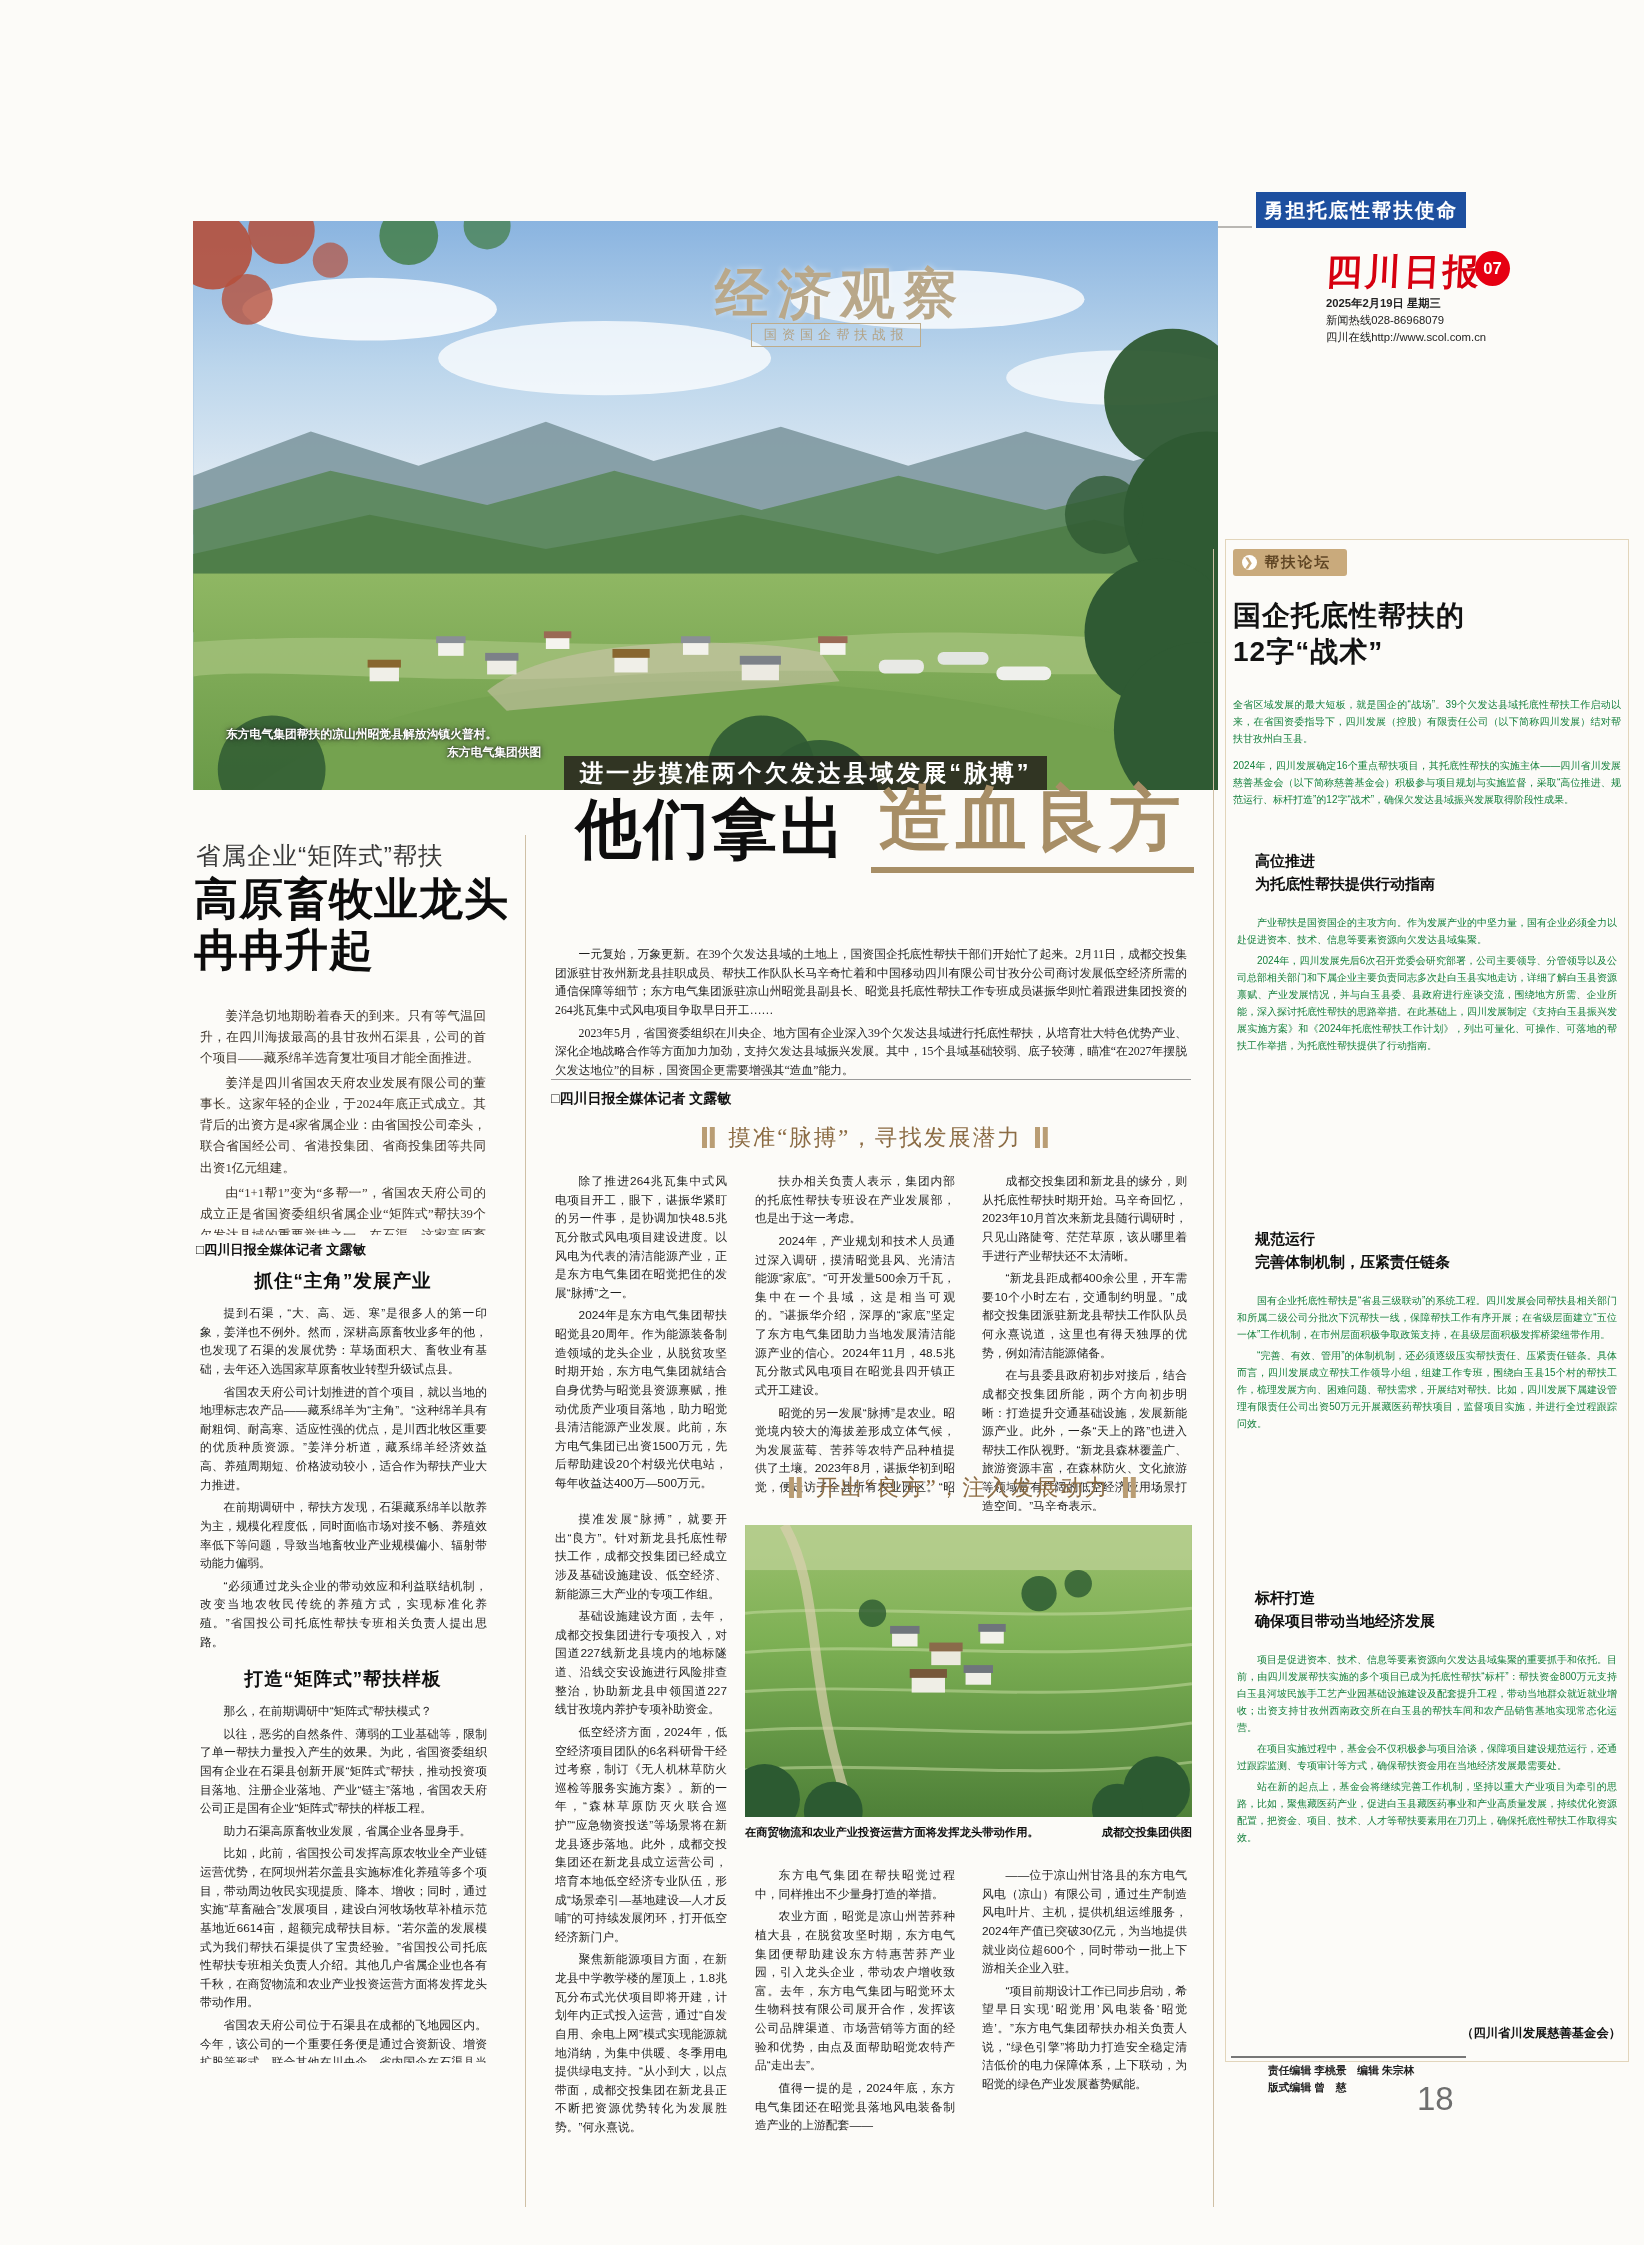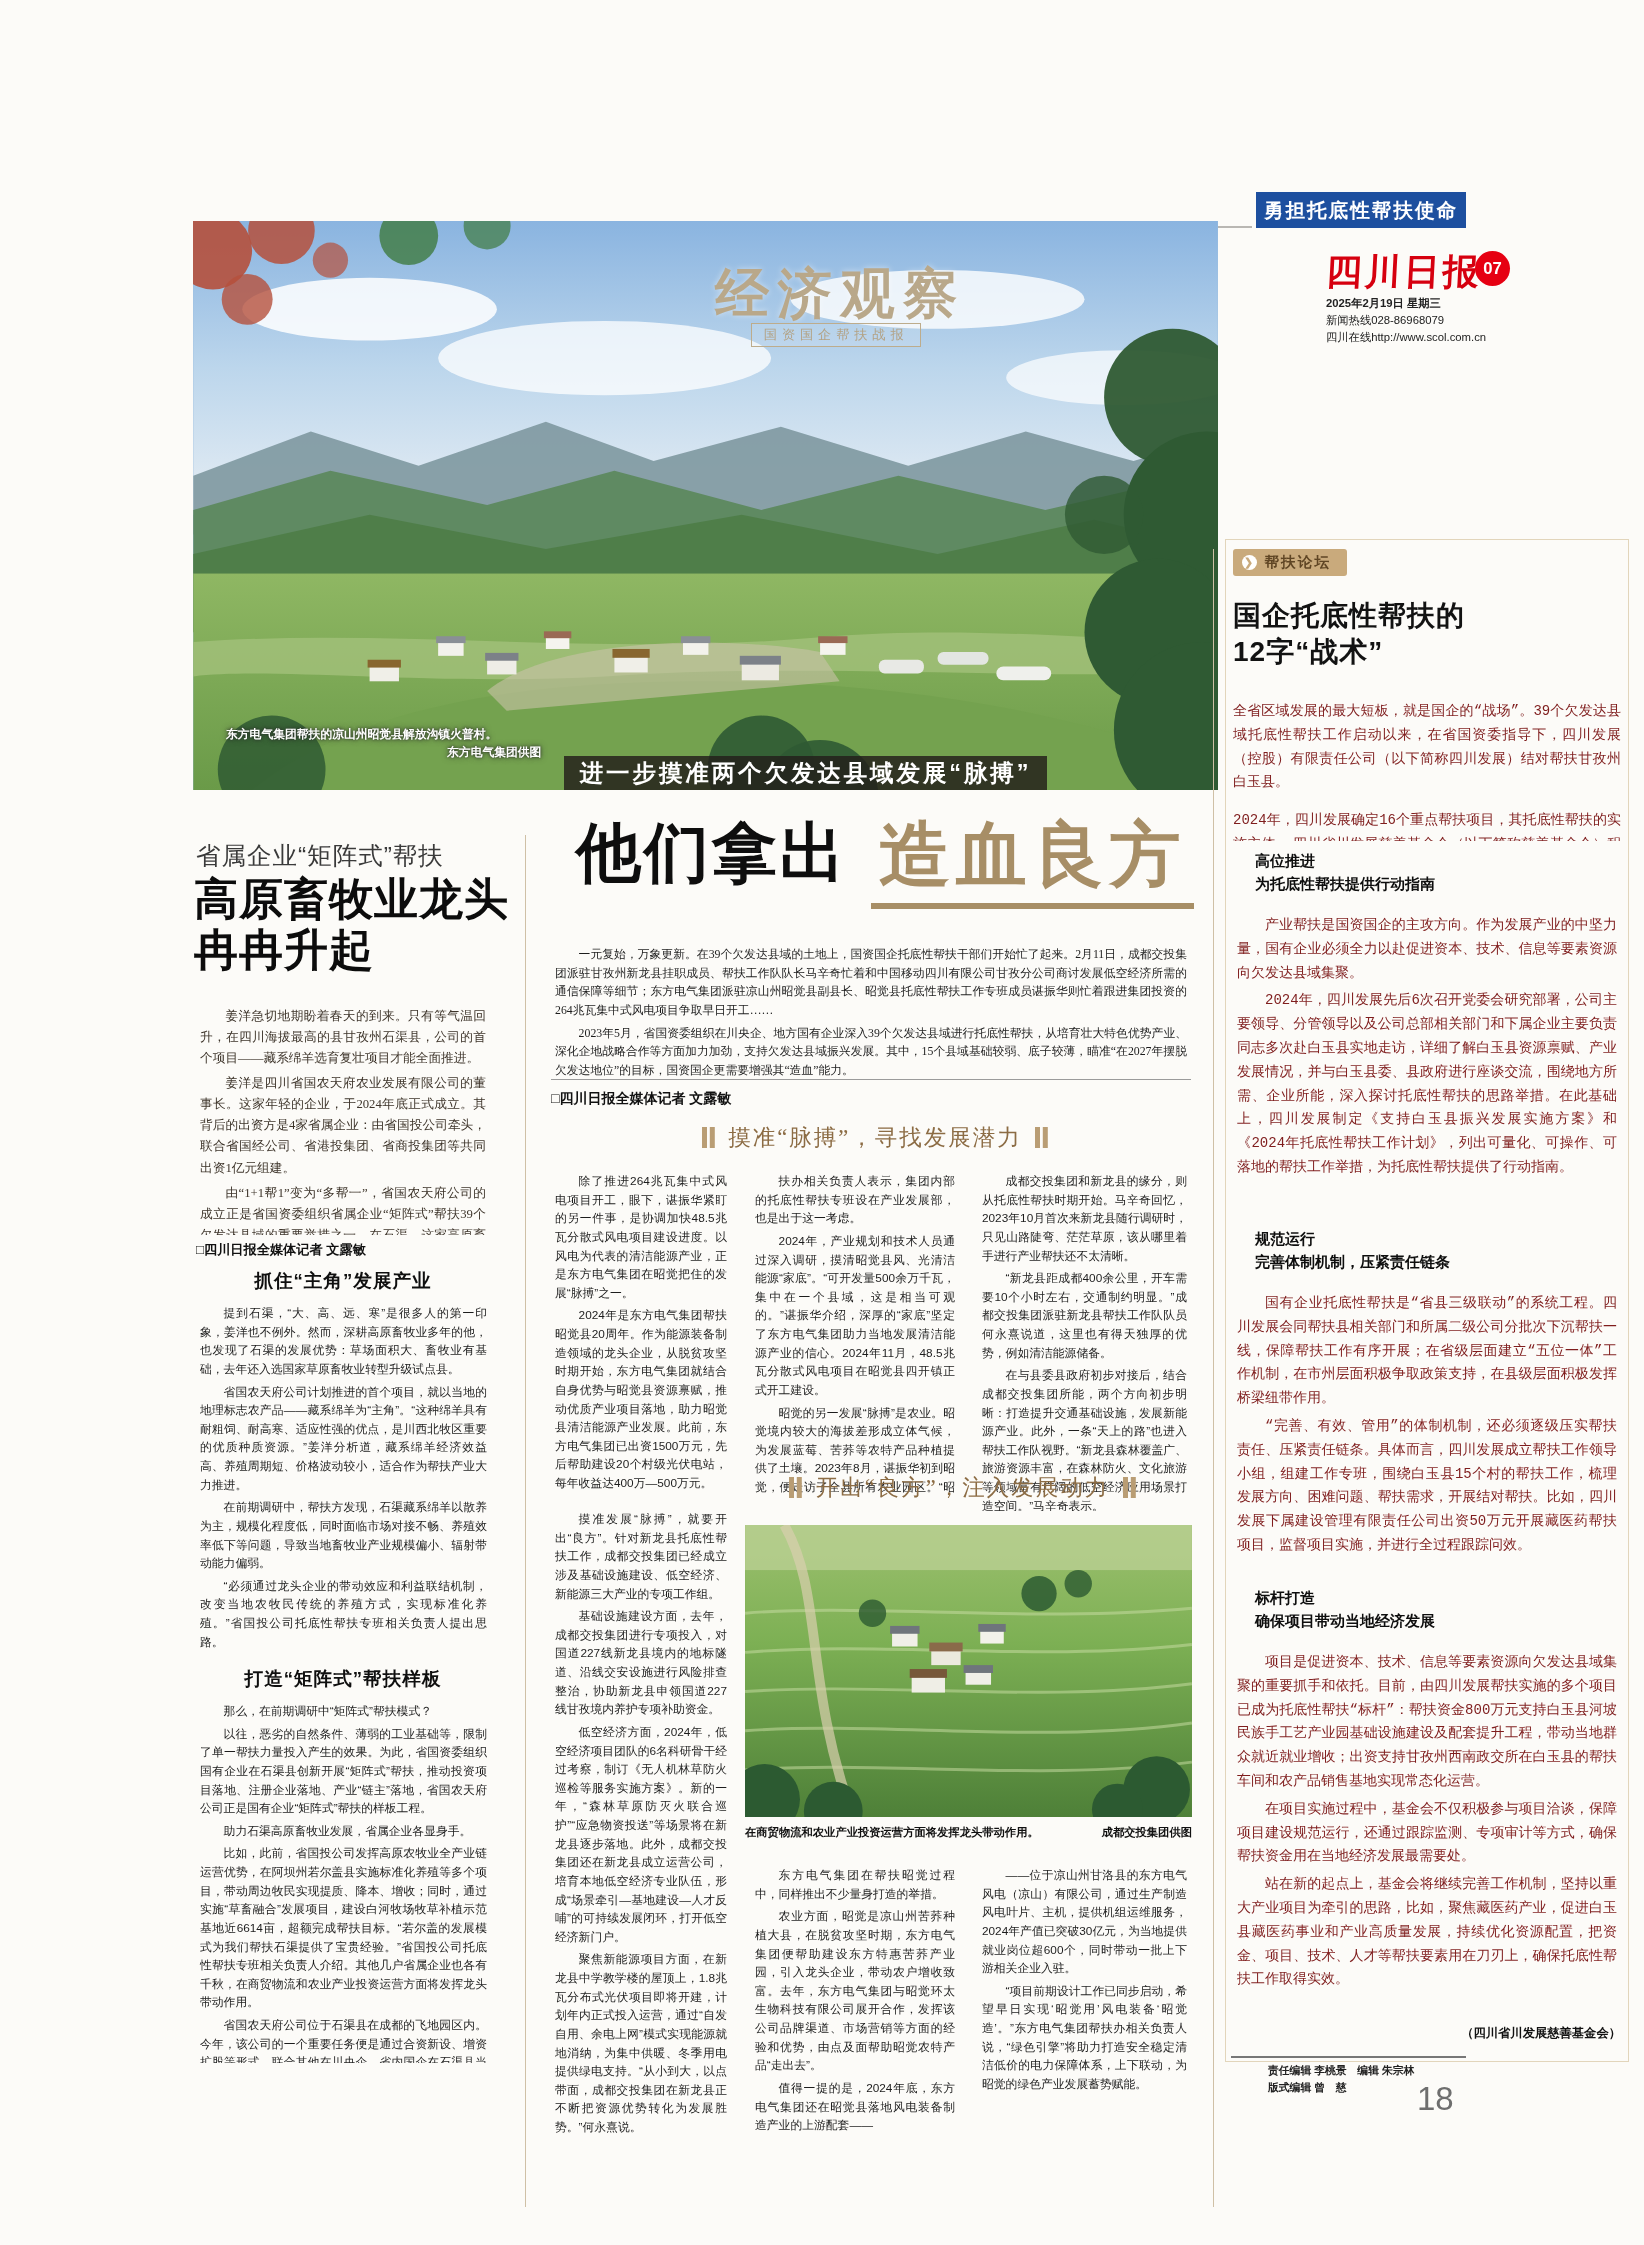--- a/index.html
+++ b/index.html
@@ -21,21 +21,21 @@
   .ov-title{left:715px;top:258px;font-family:"Liberation Serif",serif;font-weight:bold;font-size:54px;
             color:#b9a88a;letter-spacing:8.8px;text-shadow:0 0 5.9px rgba(255,255,255,.5);}
   .ov-box{left:751px;top:323px;border:1px solid #bdac8c;color:#b3a284;font-size:13.2px;
           letter-spacing:4.9px;padding:2px 11.8px;background:rgba(255,255,255,.12);}
   .p1-caption{left:226px;top:725px;width:333px;color:#fff;font-size:11.8px;font-weight:bold;line-height:1.55;
               text-shadow:0 0 2.9px rgba(40,40,40,.95),0 0 5.9px rgba(40,40,40,.7);}
   .p1-caption .credit{text-align:right;padding-right:17.6px;}
   .bar-headline{left:564px;top:756px;height:34px;line-height:34px;background:rgba(36,32,28,.84);
                 color:#fff;font-size:23.5px;font-weight:bold;letter-spacing:2.9px;padding:0 15.7px;white-space:nowrap;}
   
-  .hl-row{left:576px;top:820px;display:flex;align-items:flex-start;}
+  .hl-row{left:576px;top:784px;display:flex;align-items:center;}
   .hl-black{font-size:65px;font-weight:900;color:#0e0e0e;letter-spacing:2.9px;line-height:1;}
   .hl-tan{font-family:"Liberation Serif",serif;font-size:71px;font-weight:bold;color:#a78e66;
           letter-spacing:5.9px;line-height:1;margin-left:23.5px;padding:0 7.8px 11.8px 7.8px;border-bottom:6.9px solid #a78e66;}
   
   .lead-mid{left:551px;top:941px;width:640px;height:135px;overflow:hidden;font-family:"Liberation Serif",serif;
             font-size:13.7px;line-height:1.62;color:#46392b;text-align:justify;}
   .lead-mid p,.body p{margin:4px;text-indent:2em;}
   .mid-rule{left:551px;top:1079px;width:640px;height:1px;background:#9b9b9b;}
   .byline-mid{left:551px;top:1090px;font-size:14px;font-weight:bold;color:#111;}
   .sec-title{font-family:"Liberation Serif",serif;font-size:22.5px;font-weight:normal;color:#8c6c44;
@@ -69,21 +69,21 @@
   .ls2{left:196px;top:1666px;width:294px;}
   .l-body1{left:196px;top:1300px;width:295px;height:357px;}
   .l-body2{left:196px;top:1698px;width:295px;height:365px;}
   
   .sb-box{left:1225px;top:539px;width:402px;height:1521px;border:1px solid #e2d5bb;}
   .sb-tag{left:1233px;top:549px;display:inline-flex;align-items:center;gap:6.9px;background:#c9aa7c;
           color:#5f4524;font-size:14.7px;font-weight:bold;letter-spacing:2px;padding:3.9px 15.7px 3.9px 8.8px;border-radius:2.9px;}
   .sb-tag .chev{width:15.7px;height:15.7px;border-radius:50%;background:#fff;color:#c9aa7c;font-size:10.8px;
                 display:flex;align-items:center;justify-content:center;font-weight:900;}
   .sb-headline{left:1233px;top:598px;font-size:28px;font-weight:800;color:#121212;line-height:1.3;letter-spacing:1px;}
-  .sb-body{font-size:14px;line-height:1.7;text-align:justify;color:#7f1d1d;overflow:hidden;font-family:Liberation Mono, monospace;}
+  .sb-body{font-size:10px;line-height:1.7;text-align:justify;color:#15803d;overflow:hidden;}
   .sb-intro{left:1233px;top:686px;width:388px;height:155px;}
   .sb-st{left:1255px;font-size:15px;font-weight:bold;color:#0e0e0e;line-height:1.55;}
   .sb-st1{top:849px;} .sb-b1{left:1233px;top:910px;width:388px;height:312px;}
   .sb-st2{top:1227px;} .sb-b2{left:1233px;top:1288px;width:388px;height:292px;}
   .sb-st3{top:1586px;} .sb-b3{left:1233px;top:1647px;width:388px;height:365px;}
   .sb-source{left:1233px;top:2017px;width:388px;text-align:right;font-size:12.3px;font-weight:bold;color:#111;margin-top:8px;}
   
   .f-rule{left:1231px;top:2056px;width:235px;height:2px;background:#777;}
   .f-lines{left:1231px;top:2062px;font-size:10.8px;font-weight:bold;color:#222;line-height:1.55;margin-left:37px;}
   .page-num{left:1417px;top:2080px;font-size:33px;color:#6e6e6e;}

